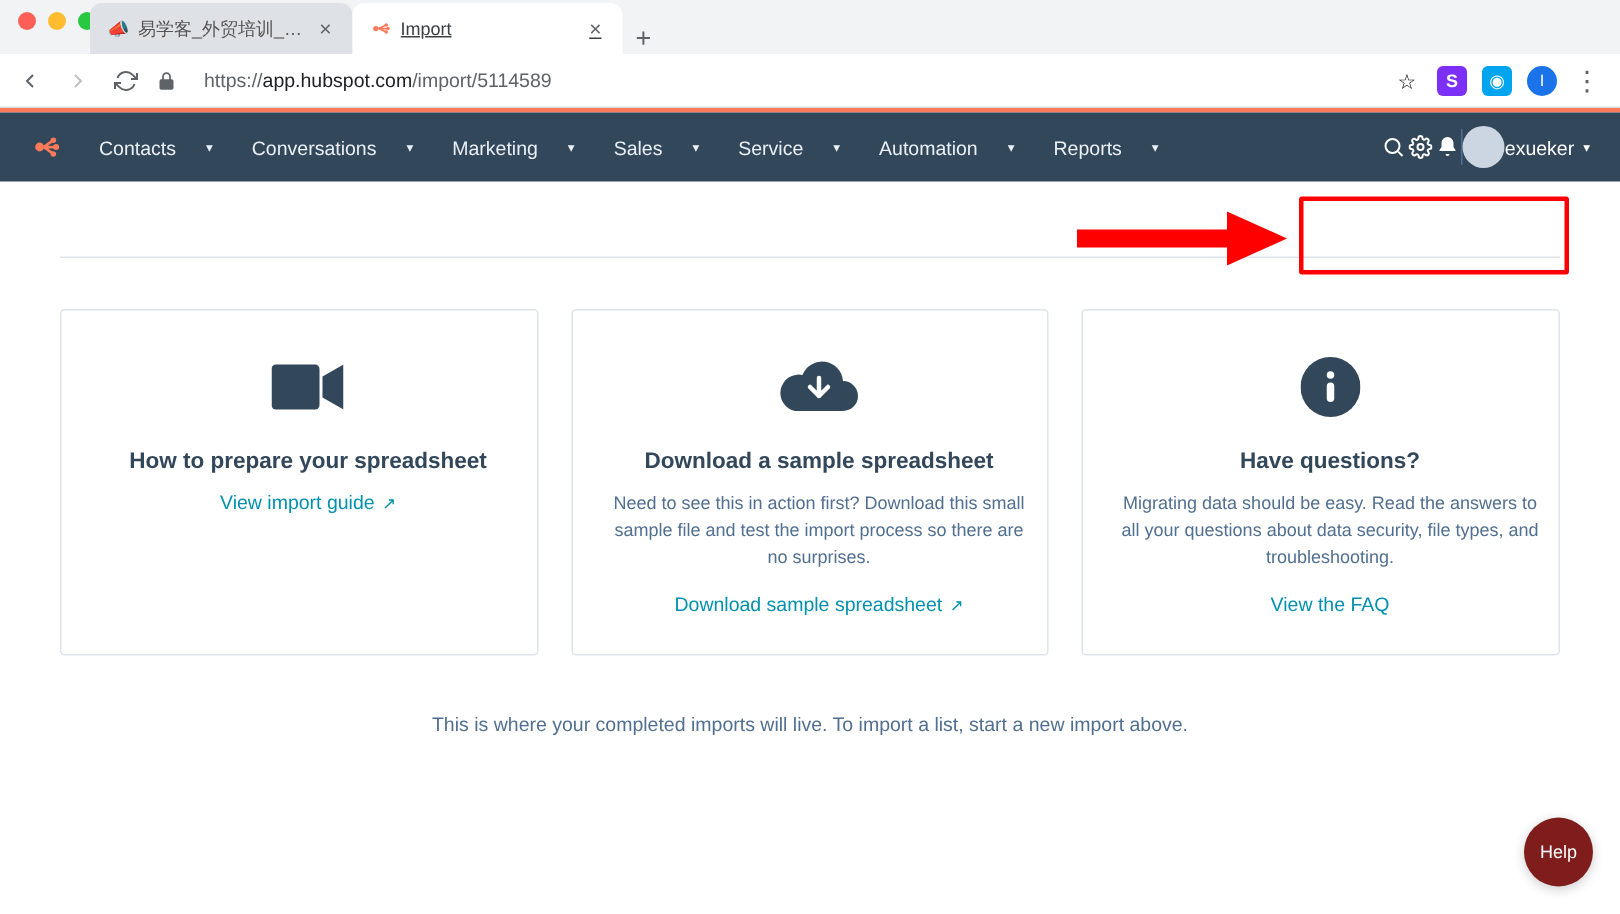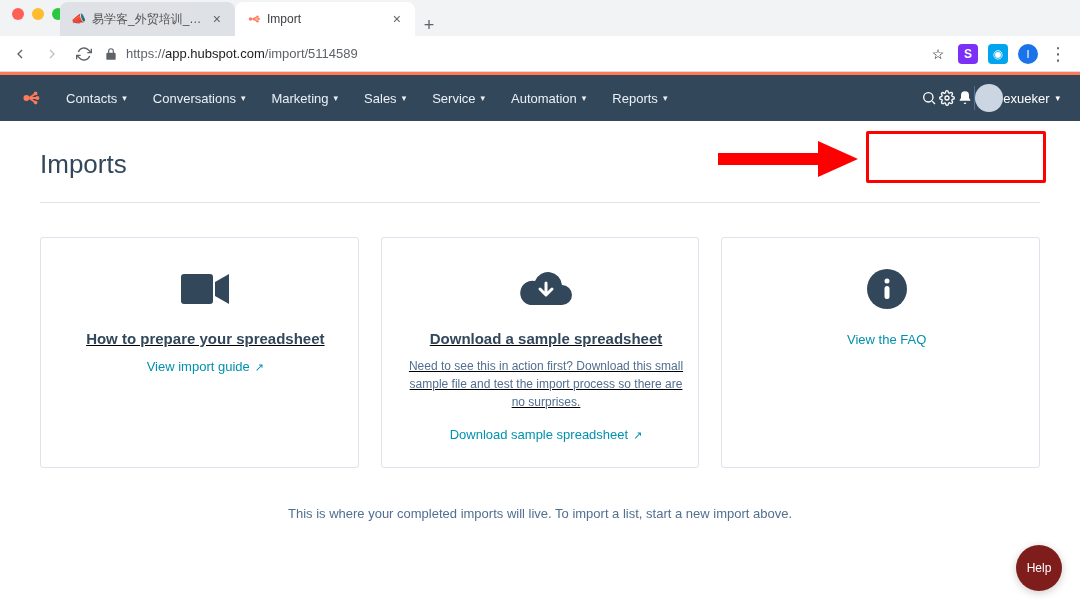--- a/index.html
+++ b/index.html
@@ -17,54 +17,54 @@
   .tab { display: flex; align-items: center; gap: 6px; height: 34px; padding: 0 12px; font-size: 12px; color: #3c4043; max-width: 180px; border-radius: 8px 8px 0 0; }
   .tab.inactive { background: #dee1e6; color: #555; }
   .tab.active { background: #fff; }
   .tab .tablabel { white-space: nowrap; overflow: hidden; text-overflow: ellipsis; flex: 1; }
   .tab .tabclose { font-size: 14px; color: #5f6368; padding: 0 2px; }
   .tab .tabfav { width: 14px; height: 14px; display:inline-flex; align-items:center; justify-content:center;}
   .newtab { width: 28px; text-align: center; font-size: 18px; color: #5f6368; }
 
   .addr-row { display: flex; align-items: center; height: 36px; background: #fff; border-bottom: 1px solid #dadce0; padding: 0 8px; gap: 8px; }
   .navbtn { width: 24px; display:flex; align-items:center; justify-content:center; color:#5f6368;}
-  .urlbox { flex: 1; display: flex; align-items: center; gap: 8px; height: 28px; }
+  .urlbox { flex: 1; display: flex; align-items: center; gap: 18px; height: 28px; }
   .urltext { font-size: 13px; color:#5f6368; }
   .urltext .host { color:#202124; }
   .rt-icons { display:flex; align-items:center; gap:10px; padding-right:4px;}
   .rt-ico { width:20px; height:20px; display:flex; align-items:center; justify-content:center; font-size:14px;}
   .badge-s { background:#7b2ff7; color:#fff; border-radius:4px; font-weight:700; font-size:12px; }
   .badge-g { background:#00a4ef; color:#fff; border-radius:4px; font-size:12px; }
   .badge-c { background:#1a73e8; color:#fff; border-radius:50%; font-size:11px; }
   .kebab { color:#5f6368; font-size:18px; }
 
   
   .accent-line { height:3px; background:#ff7a59; }
 
   
   .hs-nav { background:#33475b; height:46px; display:flex; align-items:center; padding:0 20px; color:#fff; }
   .hs-logo { margin-right: 24px; display:flex; align-items:center; }
   .hs-menu { display:flex; gap:26px; flex:1; }
-  .hs-menu-item { font-size:13px; color:#eaf0f6; display:flex; align-items:center; gap:5px; }
+  .hs-menu-item { font-size:13px; color:#eaf0f6; display:flex; align-items:center; gap:20px; }
   .caret-down { font-size:9px; }
   .hs-right { display:flex; align-items:center; }
   .hs-ico { width:18px; height:18px; display:flex; align-items:center; justify-content:center; color:#fff; }
   .hs-avatar { width:28px; height:28px; border-radius:50%; background:#cbd6e2; }
   .hs-user { font-size:13px; display:flex; align-items:center; gap:6px;}
 
   
   .page { padding: 28px 40px 0 40px; }
   .page-head { display:flex; align-items:center; justify-content:space-between; border-bottom:1px solid #dfe3eb; padding-bottom:22px; position:relative; }
   .page-title { font-size:26px; font-weight:400; color:#33475b; }
   .start-btn { background:#ff7a59; color:#fff; border:none; padding:10px 18px; font-size:13px; border-radius:3px; }
   .highlight-box { position:absolute; right:-6px; top:-18px; border:3px solid #ff0000; width:180px; height:52px; border-radius:2px; pointer-events:none;}
   .arrow { position:absolute; right:182px; top:-8px; pointer-events:none;}
 
   .cards { display:flex; gap:22px; margin-top:34px; }
-  .card { flex:1; border:1px solid #dfe3eb; border-radius:3px; padding:28px 8px 24px 20px; text-align:center;text-decoration:underline; }
+  .card { flex:1; border:1px solid #dfe3eb; border-radius:3px; padding:28px 8px 24px 20px; text-align:center; }
   .card-icon { height:46px; display:flex; align-items:center; justify-content:center; margin-bottom:18px; color:#33475b;}
   .card h3 { font-size:15px; font-weight:700; color:#33475b; margin-bottom:10px;}
   .card p { font-size:12px; color:#516f90; line-height:1.5; margin-bottom:14px;}
   .card a { font-size:13px; color:#0091ae; text-decoration:none; display:inline-flex; align-items:center; gap:5px;}
   .ext-icon::after { content:"\2197"; font-size:11px; }
 
   .empty-msg { text-align:center; font-size:13px; color:#516f90; margin-top:38px;}
 
   
   .help-fab { position:absolute; right:18px; bottom:18px; width:46px; height:46px; border-radius:50%; background:#7f1d1d; color:#fff; display:flex; align-items:center; justify-content:center; font-size:12px; box-shadow:0 2px 8px rgba(0,0,0,.2);}
@@ -79,21 +79,21 @@
     <div class="dot red"></div>
     <div class="dot yellow"></div>
     <div class="dot green"></div>
   </div>
   <div class="tab-strip">
     <div class="tab inactive" style="width:175px;">
       <span class="tabfav">📣</span>
       <span class="tablabel">易学客_外贸培训_外贸业务培训</span>
       <span class="tabclose">×</span>
     </div>
-    <div class="tab active" style="width:203px;">
+    <div class="tab active" style="width:203px;text-decoration:underline;">
       <span class="tabfav">
         <svg width="14" height="14" viewBox="0 0 24 24">
             <circle cx="6" cy="12" r="3" fill="#ff7a59"></circle>
             <path d="M9 12 L18 8 M9 12 L18 16 M9 12 L20 12" stroke="#ff7a59" stroke-width="2"></path>
             <circle cx="18" cy="8" r="2" fill="#ff7a59"></circle>
             <circle cx="20" cy="12" r="2" fill="#ff7a59"></circle>
             <circle cx="18" cy="16" r="2" fill="#ff7a59"></circle>
           </svg>
       </span>
       <span class="tablabel">Import</span>
@@ -202,21 +202,20 @@
     <div class="hs-avatar"></div>
     <div class="hs-user">
         <span>exueker</span>
         <span class="caret-down">▾</span>
       </div>
   </div>
 </div>
 
 <div class="page">
   <div class="page-head">
-    <div class="page-title">Imports</div>
 
     <div class="highlight-box"></div>
     <div class="arrow">
       <svg width="140" height="36">
           <rect x="0" y="12" width="100" height="12" fill="#ff0000"></rect>
           <polygon points="100,0 140,18 100,36" fill="#ff0000"></polygon>
         </svg>
     </div>
   </div>
 
@@ -251,20 +250,22 @@
     </div>
 
     <div class="card">
       <div class="card-icon">
         <svg width="40" height="40" viewBox="0 0 40 40">
             <circle cx="20" cy="20" r="20" fill="#33475b"></circle>
             <circle cx="20" cy="12" r="2.5" fill="#fff"></circle>
             <rect x="17.5" y="17" width="5" height="13" rx="2.5" fill="#fff"></rect>
           </svg>
       </div>
+      <h3>Have questions?</h3>
+      <p>Migrating data should be easy. Read the answers to all your questions about data security, file types, and troubleshooting.</p>
       <a href="#">
           <span>View the FAQ</span>
         </a>
     </div>
   </div>
 
   <div class="empty-msg">This is where your completed imports will live. To import a list, start a new import above.</div>
 </div>
 
 <div class="help-fab">Help</div>

